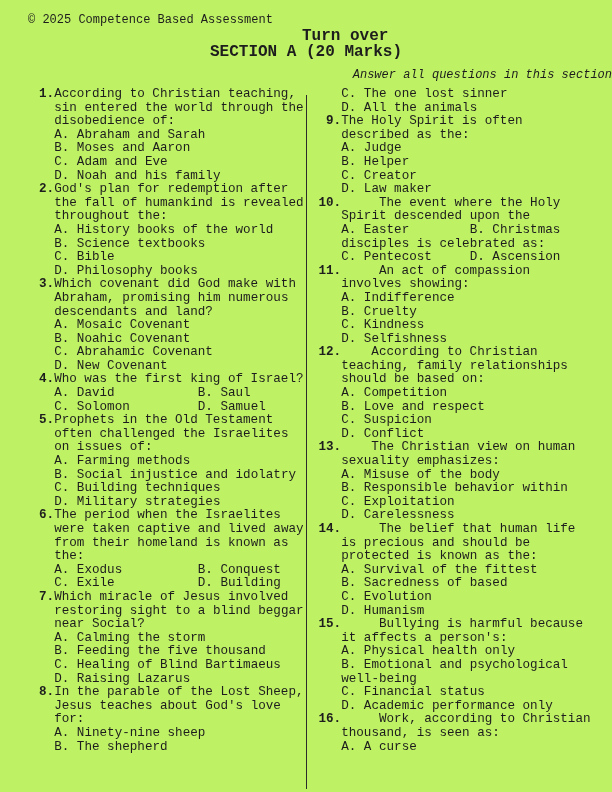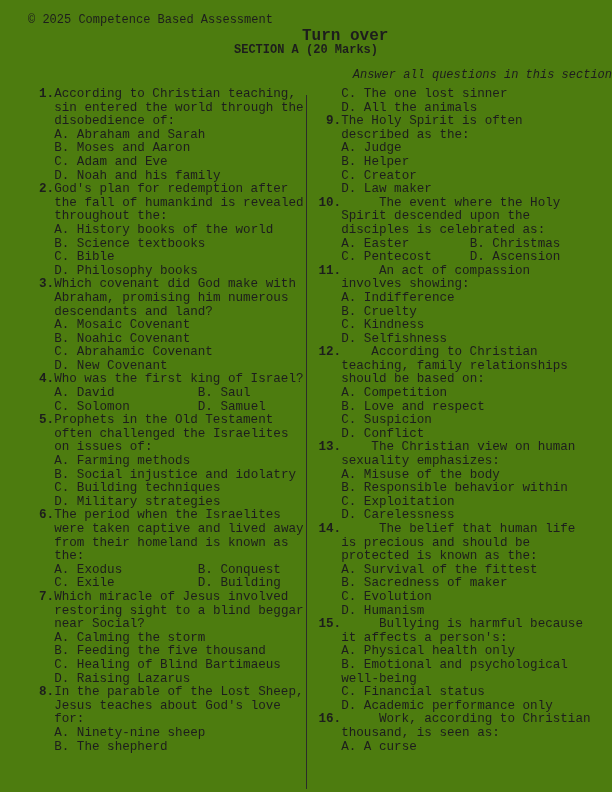--- a/index.html
+++ b/index.html
@@ -1,27 +1,27 @@
 <!DOCTYPE html>
 <html><head>
 <meta charset="utf-8">
 <style>
   html,body{margin:0;padding:0;background:#fff;}
   .page{
     position:relative;
     width:612px;height:792px;
-    background:#4d7c0f;
+    background:#bef264;
     font-family:"Liberation Mono","DejaVu Sans Mono",monospace;
     color:#1d1d1d;
     font-size:12.6px;
     overflow:hidden;
   }
   .hdr-copy{position:absolute;left:28px;top:13px;font-size:12px;white-space:pre;}
   .hdr-turn{position:absolute;left:302px;top:27px;font-size:16px;font-weight:bold;white-space:pre;}
-  .sec-title{position:absolute;left:0;right:0;top:43px;text-align:center;font-weight:bold;font-size:12px;white-space:pre;}
+  .sec-title{position:absolute;left:0;right:0;top:43px;text-align:center;font-weight:bold;font-size:16px;white-space:pre;}
   .instr{position:absolute;left:0;right:0;top:68px;text-align:right;font-style:italic;font-size:12px;white-space:pre;}
   .divider{position:absolute;left:306px;top:95px;width:1px;height:694px;background:#2b2b2b;}
   .col{position:absolute;top:88px;}
   .col-left{left:39px;width:268px;}
   .col-right{left:326px;width:274px;}
   .l{height:13.6px;line-height:13.6px;white-space:pre;padding-left:15.2px;}
   .l.first{padding-left:0;}
   b.num{font-weight:bold;}
   b.num.wide{display:inline-block;margin-left:-7.56px;}
 </style>
@@ -110,22 +110,22 @@
         <div class="l first"><b class="num">9.</b>The Holy Spirit is often</div>
         <div class="l">described as the:</div>
         <div class="l">A. Judge</div>
         <div class="l">B. Helper</div>
         <div class="l">C. Creator</div>
         <div class="l">D. Law maker</div>
       </div>
       <div>
         <div class="l first"><b class="num wide">10.</b>     The event where the Holy</div>
         <div class="l">Spirit descended upon the</div>
+        <div class="l">A. Easter        B. Christmas</div>
         <div class="l">disciples is celebrated as:</div>
-        <div class="l">A. Easter        B. Christmas</div>
         <div class="l">C. Pentecost     D. Ascension</div>
       </div>
       <div>
         <div class="l first"><b class="num wide">11.</b>     An act of compassion</div>
         <div class="l">involves showing:</div>
         <div class="l">A. Indifference</div>
         <div class="l">B. Cruelty</div>
         <div class="l">C. Kindness</div>
         <div class="l">D. Selfishness</div>
       </div>
@@ -144,21 +144,21 @@
         <div class="l">A. Misuse of the body</div>
         <div class="l">B. Responsible behavior within</div>
         <div class="l">C. Exploitation</div>
         <div class="l">D. Carelessness</div>
       </div>
       <div>
         <div class="l first"><b class="num wide">14.</b>     The belief that human life</div>
         <div class="l">is precious and should be</div>
         <div class="l">protected is known as the:</div>
         <div class="l">A. Survival of the fittest</div>
-        <div class="l">B. Sacredness of maker</div>
+        <div class="l">B. Sacredness of based</div>
         <div class="l">C. Evolution</div>
         <div class="l">D. Humanism</div>
       </div>
       <div>
         <div class="l first"><b class="num wide">15.</b>     Bullying is harmful because</div>
         <div class="l">it affects a person's:</div>
         <div class="l">A. Physical health only</div>
         <div class="l">B. Emotional and psychological</div>
         <div class="l">well-being</div>
         <div class="l">C. Financial status</div>

